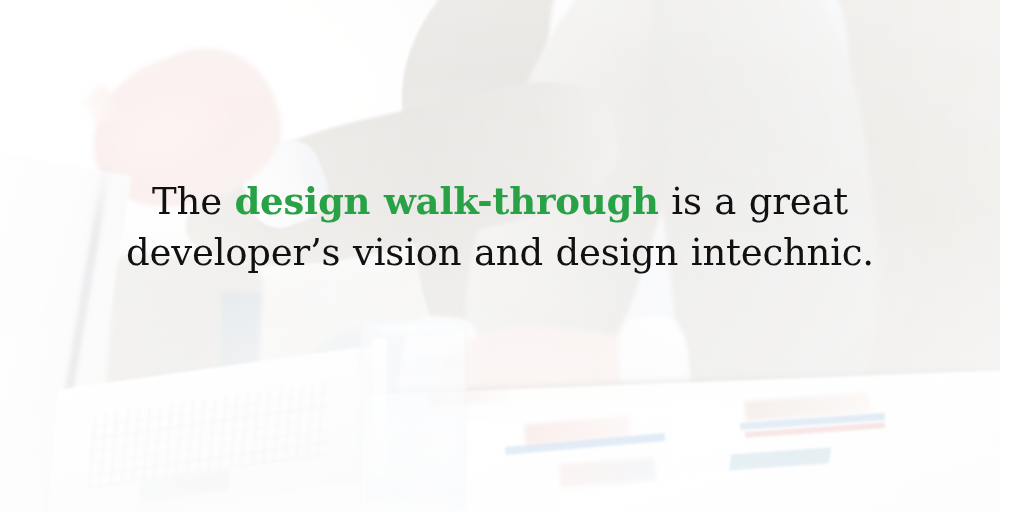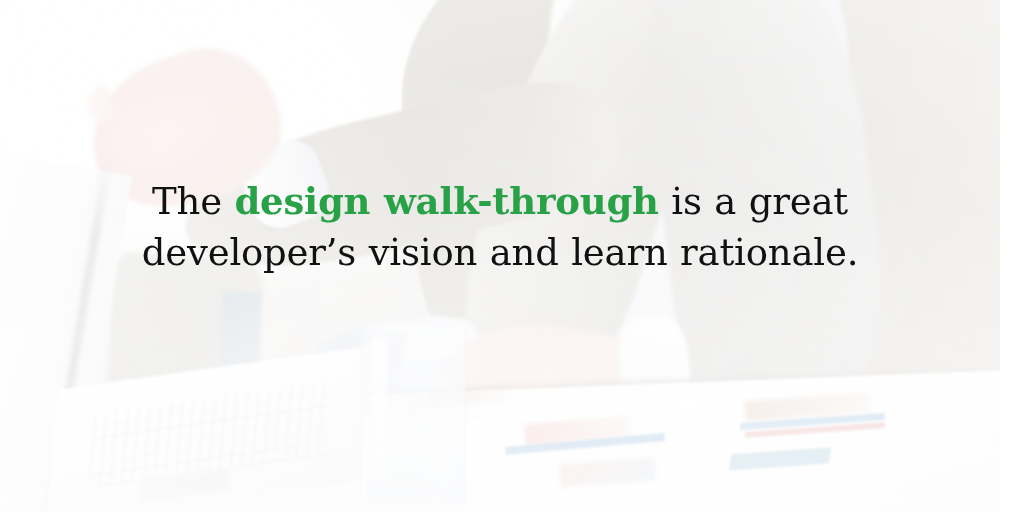--- a/index.html
+++ b/index.html
@@ -457,17 +457,17 @@
     <div class="glass"></div>
     <div class="glass-water"></div>
     <div class="glass-hl"></div>
 
     <div class="veil"></div>
     <div class="veil2"></div>
   </div>
 
   <div class="quote">
     <span class="ln"><span>The </span><span class="hl">design walk-through</span><span> is a great</span></span>
-    <span class="ln">developer’s vision and learn rationale.</span>
+    <span class="ln">developer’s vision and design intechnic.</span>
   </div>
 
 
 </div>
 
 </body></html>

